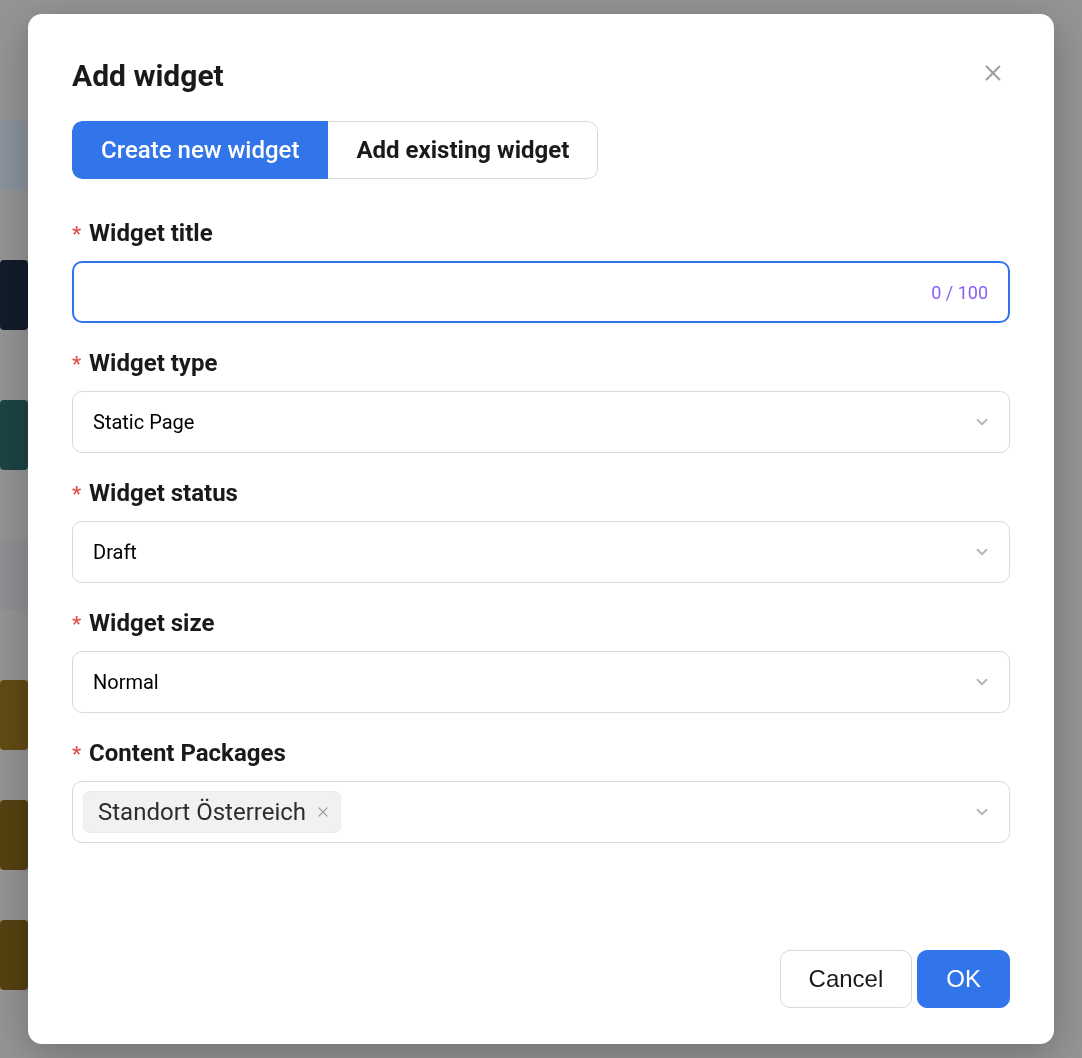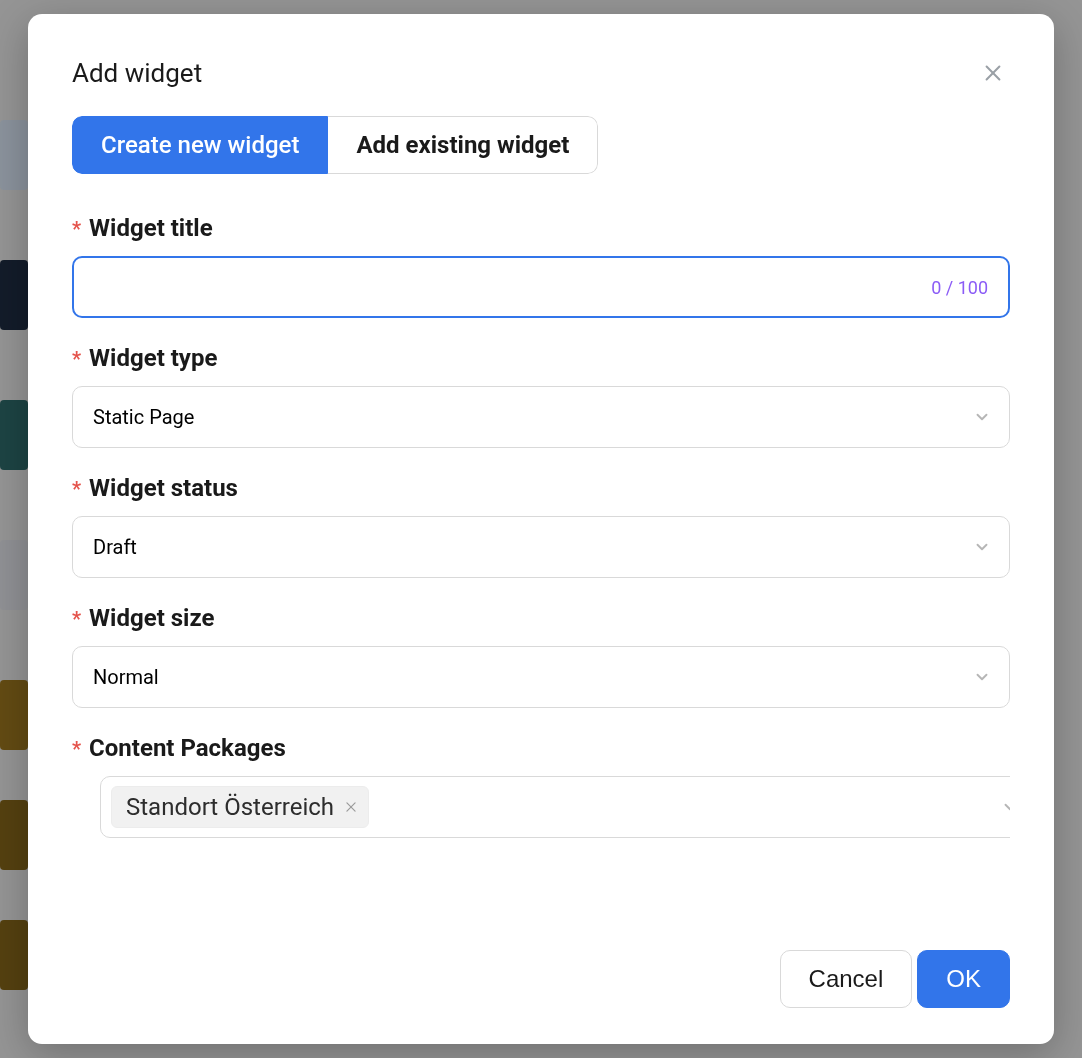--- a/index.html
+++ b/index.html
@@ -42,22 +42,22 @@
     display: flex;
     flex-direction: column;
   }
 
   .modal-header {
     display: flex;
     justify-content: space-between;
     align-items: flex-start;
   }
   .modal-title {
-    font-size: 26px;
-    font-weight: 400;
+    font-size: 30px;
+    font-weight: 700;
     color: #1a1a1a;
   }
   .close-btn {
     background: none; border: none; cursor: pointer;
     color: #9aa0a6; font-size: 30px; line-height: 1;
     padding: 4px 6px;
   }
   .close-btn svg { width: 22px; height: 22px; display:block; }
 
   .tabs {
@@ -157,21 +157,20 @@
     min-height: 62px;
     border: 1px solid #d9d9d9;
     border-radius: 10px;
     padding: 8px 54px 8px 10px;
     display: flex;
     align-items: center;
     flex-wrap: wrap;
     gap: 6px;
     cursor: text;
     position: relative;
-    margin-left: 28px;
   }
   .multiselect .chev {
     position: absolute;
     right: 18px;
     top: 50%;
     transform: translateY(-50%);
     color: #b6b6b6;
   }
   .multiselect .chev svg { width: 18px; height: 18px; display:block; }
   .tag {

